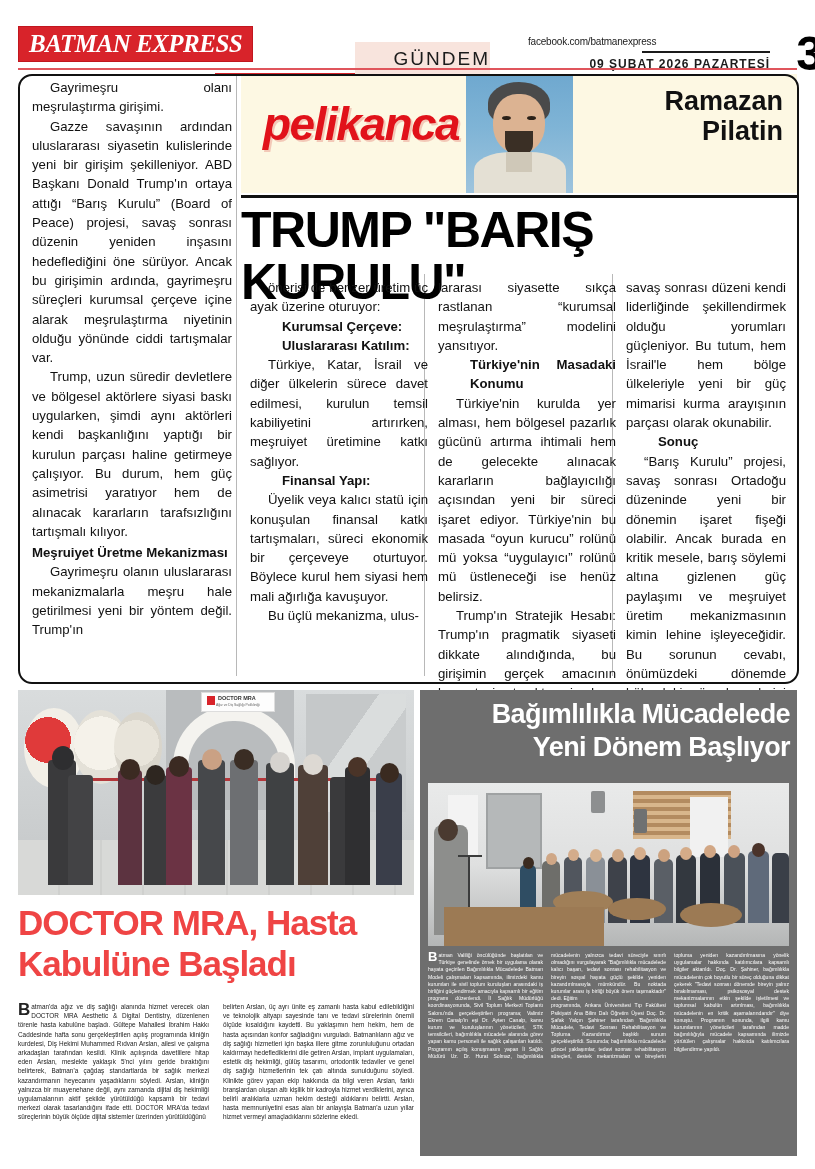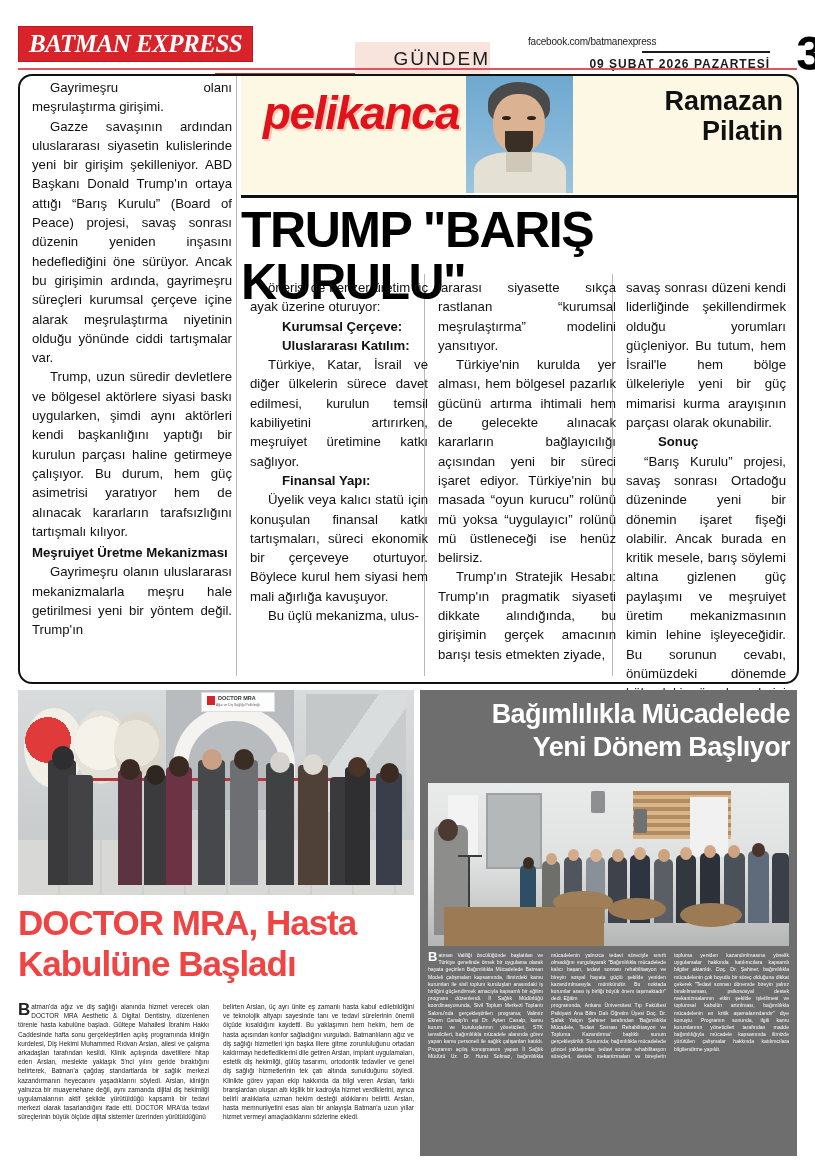--- a/index.html
+++ b/index.html
@@ -78,21 +78,21 @@
   .intro-col p{margin:0 0 0 0;text-indent:18px;}
   .intro-col p.sub{font-weight:bold;text-indent:0;margin-top:2px;}
 
   
   .banner{
     position:absolute;left:223px;top:0px;width:556px;height:119px;
     background:#fdf8e3;
     overflow:hidden;
   }
   .pelikanca{
-    position:absolute;left:22px;top:12px;
+    position:absolute;left:22px;top:23px;
     color:#e1121a;font-size:46px;font-weight:bold;font-style:italic;
     letter-spacing:-1.5px;
     font-family:"Liberation Sans", sans-serif;
     text-shadow:2px 2px 0 #f3c9b8;
   }
   .author-photo{
     position:absolute;left:225px;top:0px;width:107px;height:119px;
     background:linear-gradient(to bottom,#6fa8cf 0%,#7fb4d6 45%,#9ec4dd 100%);
     overflow:hidden;
   }
@@ -274,20 +274,21 @@
       <p class="sub">Kurumsal Çerçeve:</p>
       <p class="sub">Uluslararası Katılım:</p>
       <p>Türkiye, Katar, İsrail ve diğer ülkelerin sürece davet edilmesi, kurulun temsil kabiliyetini artırırken, meşruiyet üretimine katkı sağlıyor.</p>
       <p class="sub">Finansal Yapı:</p>
       <p>Üyelik veya kalıcı statü için konuşulan finansal katkı tartışmaları, süreci ekonomik bir çerçeveye oturtuyor. Böylece kurul hem siyasi hem mali ağırlığa kavuşuyor.</p>
       <p>Bu üçlü mekanizma, ulus-</p>
     </div>
 
     <div class="body-col" style="left:420px;">
       <p class="noind">lararası siyasette sıkça rastlanan “kurumsal meşrulaştırma” modelini yansıtıyor.</p>
+      <p class="sub">Türkiye'nin Masadaki Konumu</p>
       <p>Türkiye'nin kurulda yer alması, hem bölgesel pazarlık gücünü artırma ihtimali hem de gelecekte alınacak kararların bağlayıcılığı açısından yeni bir süreci işaret ediyor. Türkiye'nin bu masada “oyun kurucu” rolünü mü yoksa “uygulayıcı” rolünü mü üstleneceği ise henüz belirsiz.</p>
       <p>Trump'ın Stratejik Hesabı: Trump'ın pragmatik siyaseti dikkate alındığında, bu girişimin gerçek amacının barışı tesis etmekten ziyade,</p>
     </div>
 
     <div class="body-col" style="left:608px;width:160px;">
       <p class="noind">savaş sonrası düzeni kendi liderliğinde şekillendirmek olduğu yorumları güçleniyor. Bu tutum, hem İsrail'le hem bölge ülkeleriyle yeni bir güç mimarisi kurma arayışının parçası olarak okunabilir.</p>
       <p class="sub">Sonuç</p>
       <p>“Barış Kurulu” projesi, savaş sonrası Ortadoğu düzeninde yeni bir dönemin işaret fişeği olabilir. Ancak burada en kritik mesele, barış söylemi altına gizlenen güç paylaşımı ve meşruiyet üretim mekanizmasının kimin lehine işleyeceğidir. Bu sorunun cevabı, önümüzdeki dönemde bölgedeki güç dengelerini doğrudan etkileyecek gibi görünüyor.</p>
     </div>
   </div>

